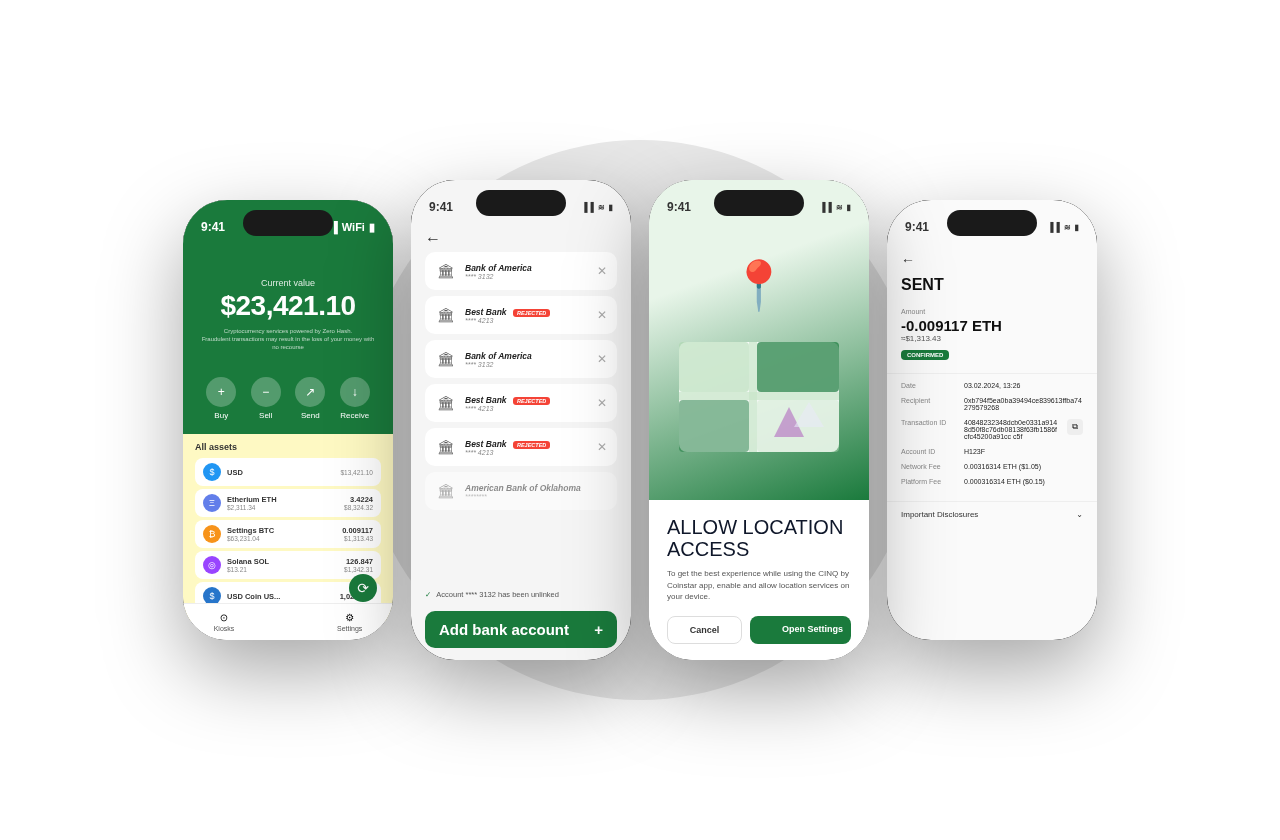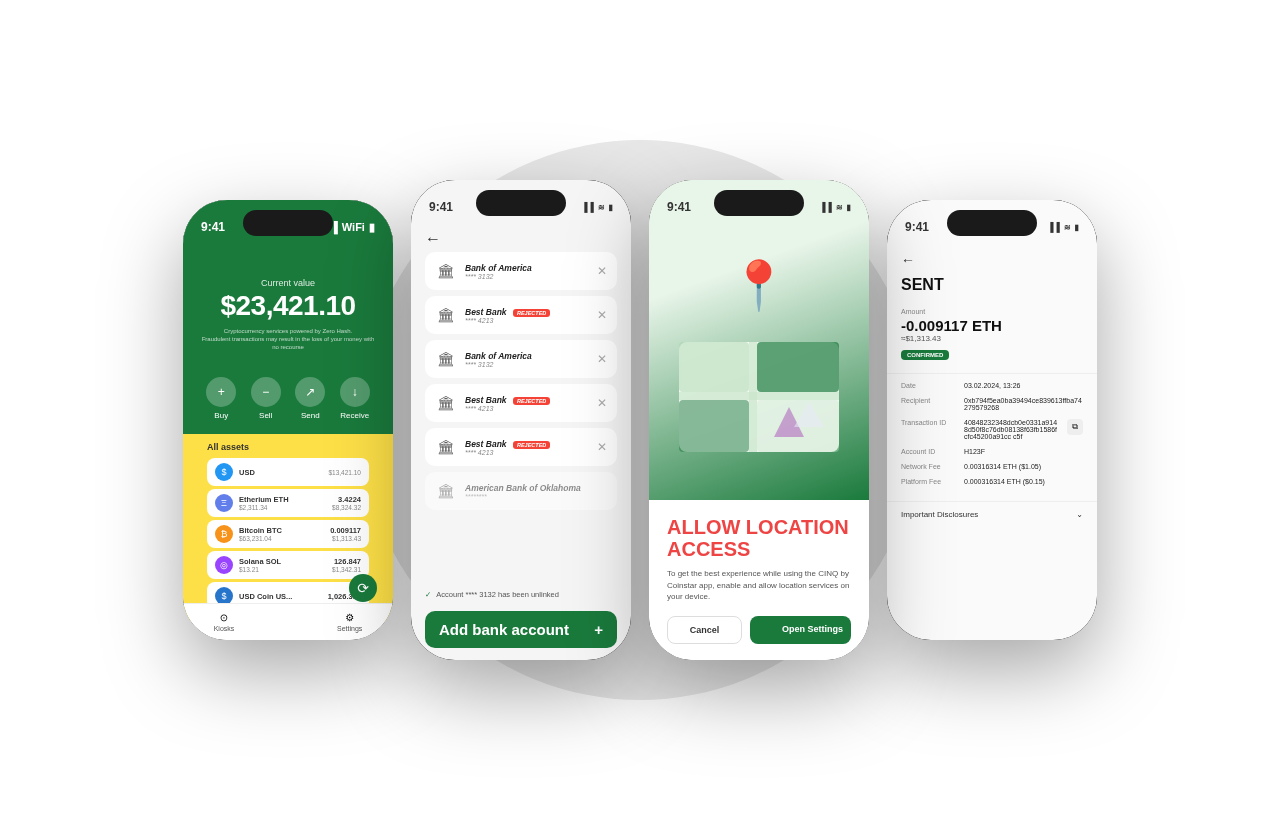--- a/index.html
+++ b/index.html
@@ -149,22 +149,22 @@
       justify-content: center;
       font-size: 12px;
       color: white;
     }
     .p1-action-label {
       font-size: 8px;
       color: white;
     }
 
     .p1-assets {
-      background: #fde047;
-      padding: 8px 24px;
+      background: #fef9c3;
+      padding: 8px 12px;
       flex: 1;
     }
     .p1-assets-title {
       font-size: 9px;
       font-weight: 600;
       color: #333;
       margin-bottom: 6px;
     }
     .asset-row {
       display: flex;
@@ -363,22 +363,22 @@
       padding-top: 44px;
     }
 
     .p3-text-area {
       padding: 16px 18px;
       background: white;
     }
 
     .p3-title {
       font-size: 20px;
-      font-weight: 700;
-      color: #ef4444;
+      font-weight: 400;
+      color: #0f172a;
       line-height: 1.1;
       margin-bottom: 8px;
       text-transform: uppercase;
     }
 
     .p3-desc {
       font-size: 8px;
       color: #555;
       line-height: 1.4;
       margin-bottom: 14px;
@@ -574,21 +574,21 @@
             </div>
             <div class="asset-amounts">
               <div class="asset-qty">3.4224</div>
               <div class="asset-val">$8,324.32</div>
             </div>
           </div>
 
           <div class="asset-row">
             <div class="asset-icon btc">₿</div>
             <div class="asset-info">
-              <div class="asset-name">Bitcoin BTC</div>
+              <div class="asset-name">Settings BTC</div>
               <div class="asset-sub">$63,231.04</div>
             </div>
             <div class="asset-amounts">
               <div class="asset-qty">0.009117</div>
               <div class="asset-val">$1,313.43</div>
             </div>
           </div>
 
           <div class="asset-row">
             <div class="asset-icon sol">◎</div>

